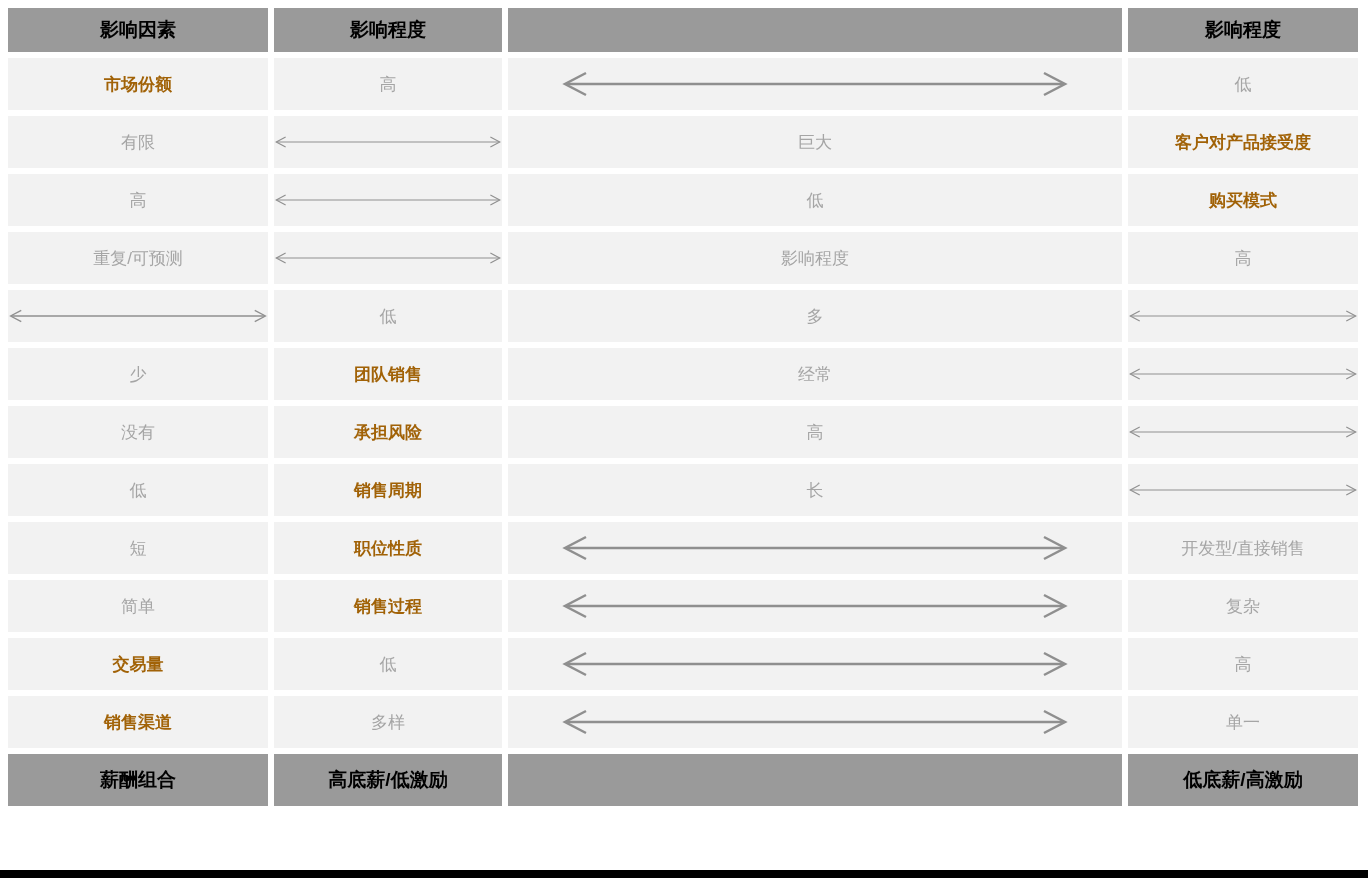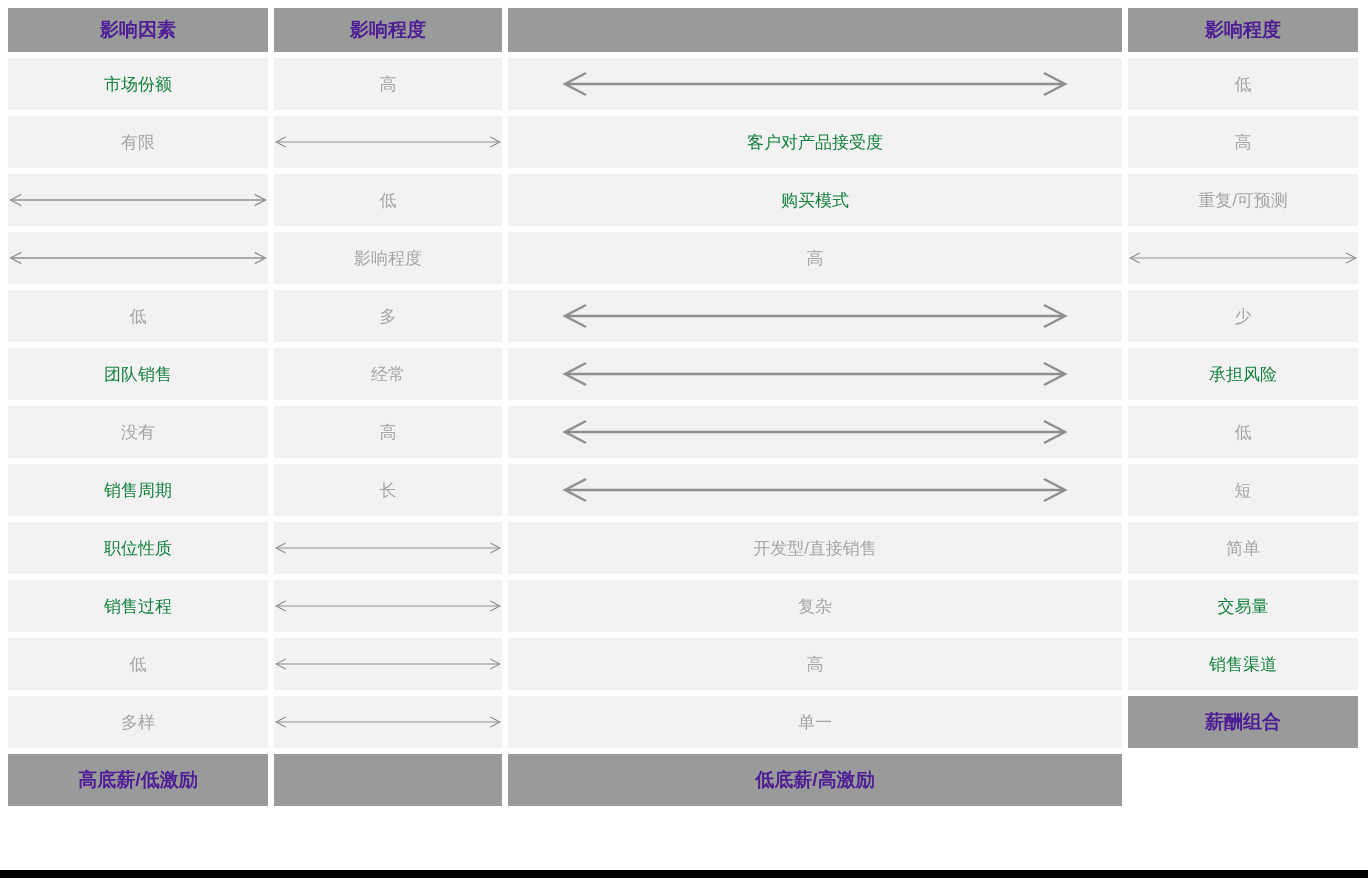--- a/index.html
+++ b/index.html
@@ -21,27 +21,27 @@
   }
   .cell {
     display: flex;
     align-items: center;
     justify-content: center;
     background: #f2f2f2;
     white-space: nowrap;
   }
   .head {
     background: #9a9a9a;
-    color: #4c1d95;
+    color: #000000;
     font-weight: bold;
     font-size: 19px;
   }
   .label {
-    font-weight: normal;
-    color: #15803d;
+    font-weight: bold;
+    color: #a16207;
     font-size: 17px;
   }
   .value {
     color: #a5a5a5;
     font-size: 17px;
   }
   .arrow-cell svg { display: block; }
   .bottom-bar {
     position: absolute;
     left: 0; right: 0;
@@ -72,20 +72,21 @@
   <div class="cell value">低</div>
 
   <div class="cell value">有限</div>
   <div class="cell arrow-cell">
       <svg width="510" height="30" viewBox="0 0 510 30" fill="none" stroke="#8f8f8f" stroke-width="2.5">
         <line x1="6" y1="15" x2="504" y2="15"></line>
         <path d="M26 4 L5 15 L26 26"></path>
         <path d="M484 4 L505 15 L484 26"></path>
       </svg>
     </div>
+  <div class="cell value">巨大</div>
 
   <div class="cell label">客户对产品接受度</div>
   <div class="cell value">高</div>
   <div class="cell arrow-cell">
       <svg width="510" height="30" viewBox="0 0 510 30" fill="none" stroke="#8f8f8f" stroke-width="2.5">
         <line x1="6" y1="15" x2="504" y2="15"></line>
         <path d="M26 4 L5 15 L26 26"></path>
         <path d="M484 4 L505 15 L484 26"></path>
       </svg>
     </div>
@@ -124,23 +125,23 @@
 
   <div class="cell label">团队销售</div>
   <div class="cell value">经常</div>
   <div class="cell arrow-cell">
       <svg width="510" height="30" viewBox="0 0 510 30" fill="none" stroke="#8f8f8f" stroke-width="2.5">
         <line x1="6" y1="15" x2="504" y2="15"></line>
         <path d="M26 4 L5 15 L26 26"></path>
         <path d="M484 4 L505 15 L484 26"></path>
       </svg>
     </div>
+  <div class="cell value">没有</div>
+
   <div class="cell label">承担风险</div>
-
-  <div class="cell value">没有</div>
   <div class="cell value">高</div>
   <div class="cell arrow-cell">
       <svg width="510" height="30" viewBox="0 0 510 30" fill="none" stroke="#8f8f8f" stroke-width="2.5">
         <line x1="6" y1="15" x2="504" y2="15"></line>
         <path d="M26 4 L5 15 L26 26"></path>
         <path d="M484 4 L505 15 L484 26"></path>
       </svg>
     </div>
   <div class="cell value">低</div>
 

